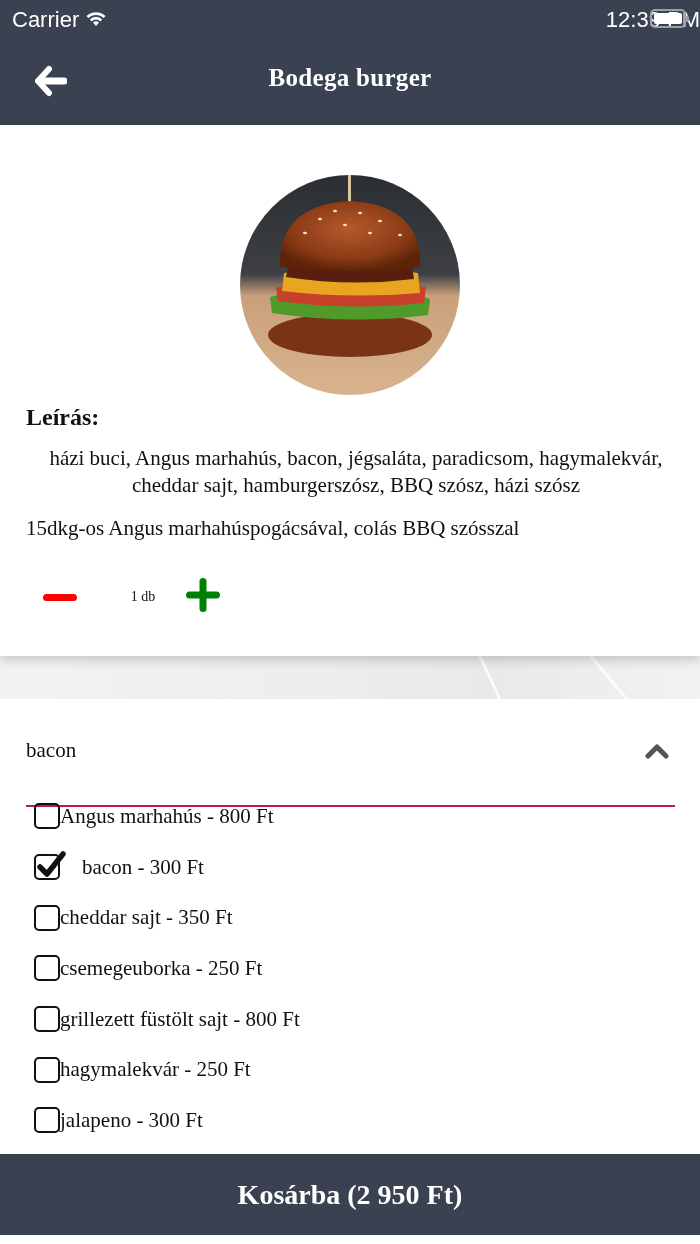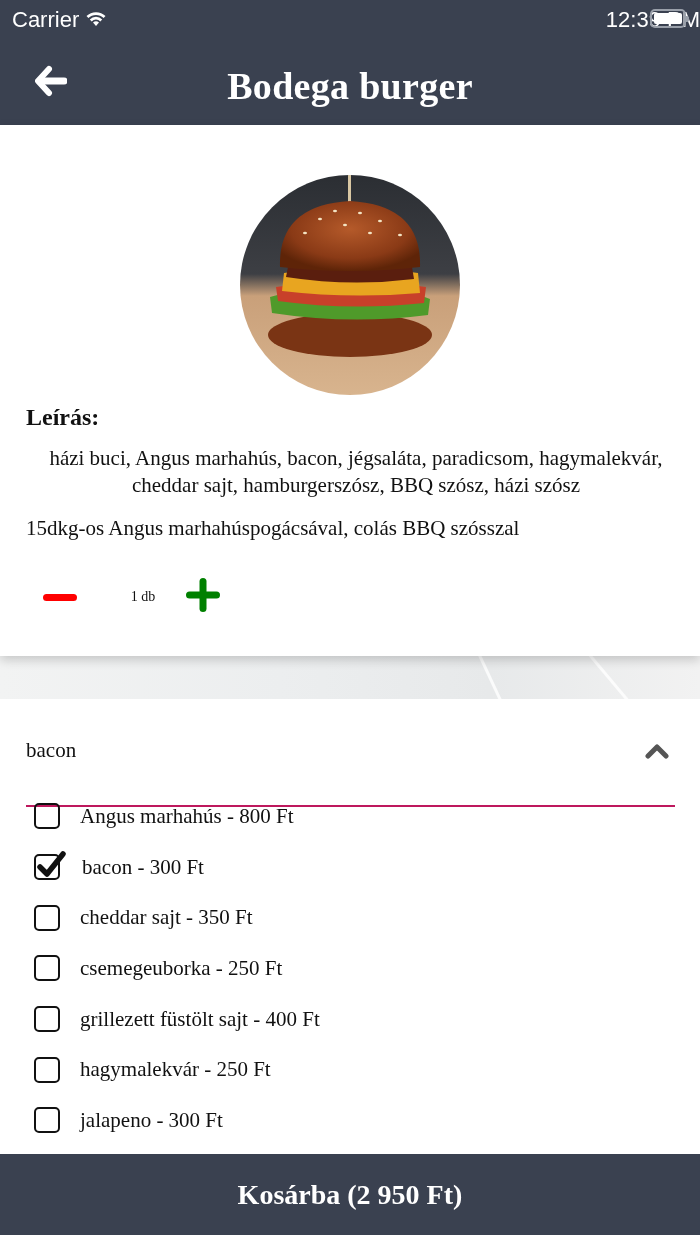--- a/index.html
+++ b/index.html
@@ -9,21 +9,21 @@
   .topbar { position: absolute; left: 0; top: 0; width: 700px; height: 125px; background: #3a4150; color: #fff; }
   .status { position: absolute; left: 0; top: 0; width: 700px; height: 38px; font-family: "Liberation Sans", "DejaVu Sans", sans-serif; font-size: 22px; }
   .status .carrier { position: absolute; left: 12px; top: 7px; display: flex; align-items: center; gap: 6px; }
   .status .time { position: absolute; left: 0; right: 0; top: 7px; text-align: right; font-weight: 500; }
   .status .battery { position: absolute; right: 14px; top: 9px; width: 36px; height: 19px; border: 2px solid #9aa0aa; border-radius: 5px; padding: 2px; }
   .status .battery::after { content: ""; position: absolute; right: -5px; top: 5px; width: 3px; height: 6px; background: #9aa0aa; border-radius: 0 2px 2px 0; }
   .status .battery .fill { width: 100%; height: 100%; background: #fff; border-radius: 2px; }
 
   .navbar { position: absolute; left: 0; top: 40px; width: 700px; height: 85px; }
   .back-btn { position: absolute; left: 30px; top: 24px; width: 42px; height: 38px; display: flex; align-items: center; justify-content: center; cursor: pointer; }
-  .title { position: absolute; left: 0; right: 0; top: 24px; text-align: center; font-size: 38px; font-weight: bold; letter-spacing: 0.3px; }
+  .title { position: absolute; left: 0; right: 0; top: 24px; text-align: center; font-size: 25px; font-weight: bold; letter-spacing: 0.3px; }
 
   .hero-card { position: absolute; left: 0; top: 125px; width: 700px; height: 531px; background: #fff; box-shadow: 0 4px 10px rgba(0,0,0,0.18); z-index: 2; text-align: center; }
   .burger-img { position: absolute; left: 240px; top: 50px; width: 220px; height: 220px; border-radius: 50%; overflow: hidden; }
 
   .desc-label { position: absolute; left: 26px; top: 279px; font-size: 24px; font-weight: bold; }
   .desc-text { position: absolute; left: 26px; top: 320px; width: 660px; font-size: 21px; line-height: 27px; }
   .desc-extra { position: absolute; left: 26px; top: 391px; font-size: 21px; }
 
   .qty-row { position: absolute; left: 40px; top: 452px; height: 40px; display: flex; align-items: center; }
   .qty-minus { width: 40px; height: 40px; display: flex; align-items: center; justify-content: center; cursor: pointer; }
@@ -36,21 +36,21 @@
 
   .extras { position: absolute; left: 0; top: 699px; width: 700px; height: 455px; background: #fff; overflow: hidden; }
   .dropdown-head { position: absolute; left: 26px; top: 12px; width: 649px; height: 96px; border-bottom: 2px solid #be185d; cursor: pointer; }
   .dropdown-head .value { position: absolute; left: 0; top: 27px; font-size: 21px; }
   .dropdown-head .chev { position: absolute; right: 6px; top: 32px; }
 
   .opt-list { position: absolute; left: 34px; top: 92px; }
   .opt { display: flex; align-items: center; height: 50.7px; cursor: pointer; }
   .cbox { width: 26px; height: 26px; border: 2.5px solid #111; border-radius: 5px; position: relative; flex: none; }
   .cbox svg { position: absolute; left: -1px; top: -8px; }
-  .opt-label { margin-left: 20px; font-size: 21px; }
+  .opt-label { margin-left: 0; font-size: 21px; }
   .opt.checked .opt-label { margin-left: 22px; }
 
   .cart-btn { position: absolute; left: 0; top: 1154px; width: 700px; height: 81px; background: #3a4150; color: #fff; display: flex; align-items: center; justify-content: center; font-size: 28px; font-weight: bold; cursor: pointer; z-index: 3; }
 </style>
 </head>
 <body>
 
 <div class="topbar">
   <div class="status">
     <div class="carrier">
@@ -174,21 +174,21 @@
     <div class="opt">
       <span class="cbox"></span>
       <span class="opt-label">cheddar sajt - 350 Ft</span>
     </div>
     <div class="opt">
       <span class="cbox"></span>
       <span class="opt-label">csemegeuborka - 250 Ft</span>
     </div>
     <div class="opt">
       <span class="cbox"></span>
-      <span class="opt-label">grillezett füstölt sajt - 400 Ft</span>
+      <span class="opt-label">grillezett füstölt sajt - 800 Ft</span>
     </div>
     <div class="opt">
       <span class="cbox"></span>
       <span class="opt-label">hagymalekvár - 250 Ft</span>
     </div>
     <div class="opt">
       <span class="cbox"></span>
       <span class="opt-label">jalapeno - 300 Ft</span>
     </div>
     <div class="opt">

